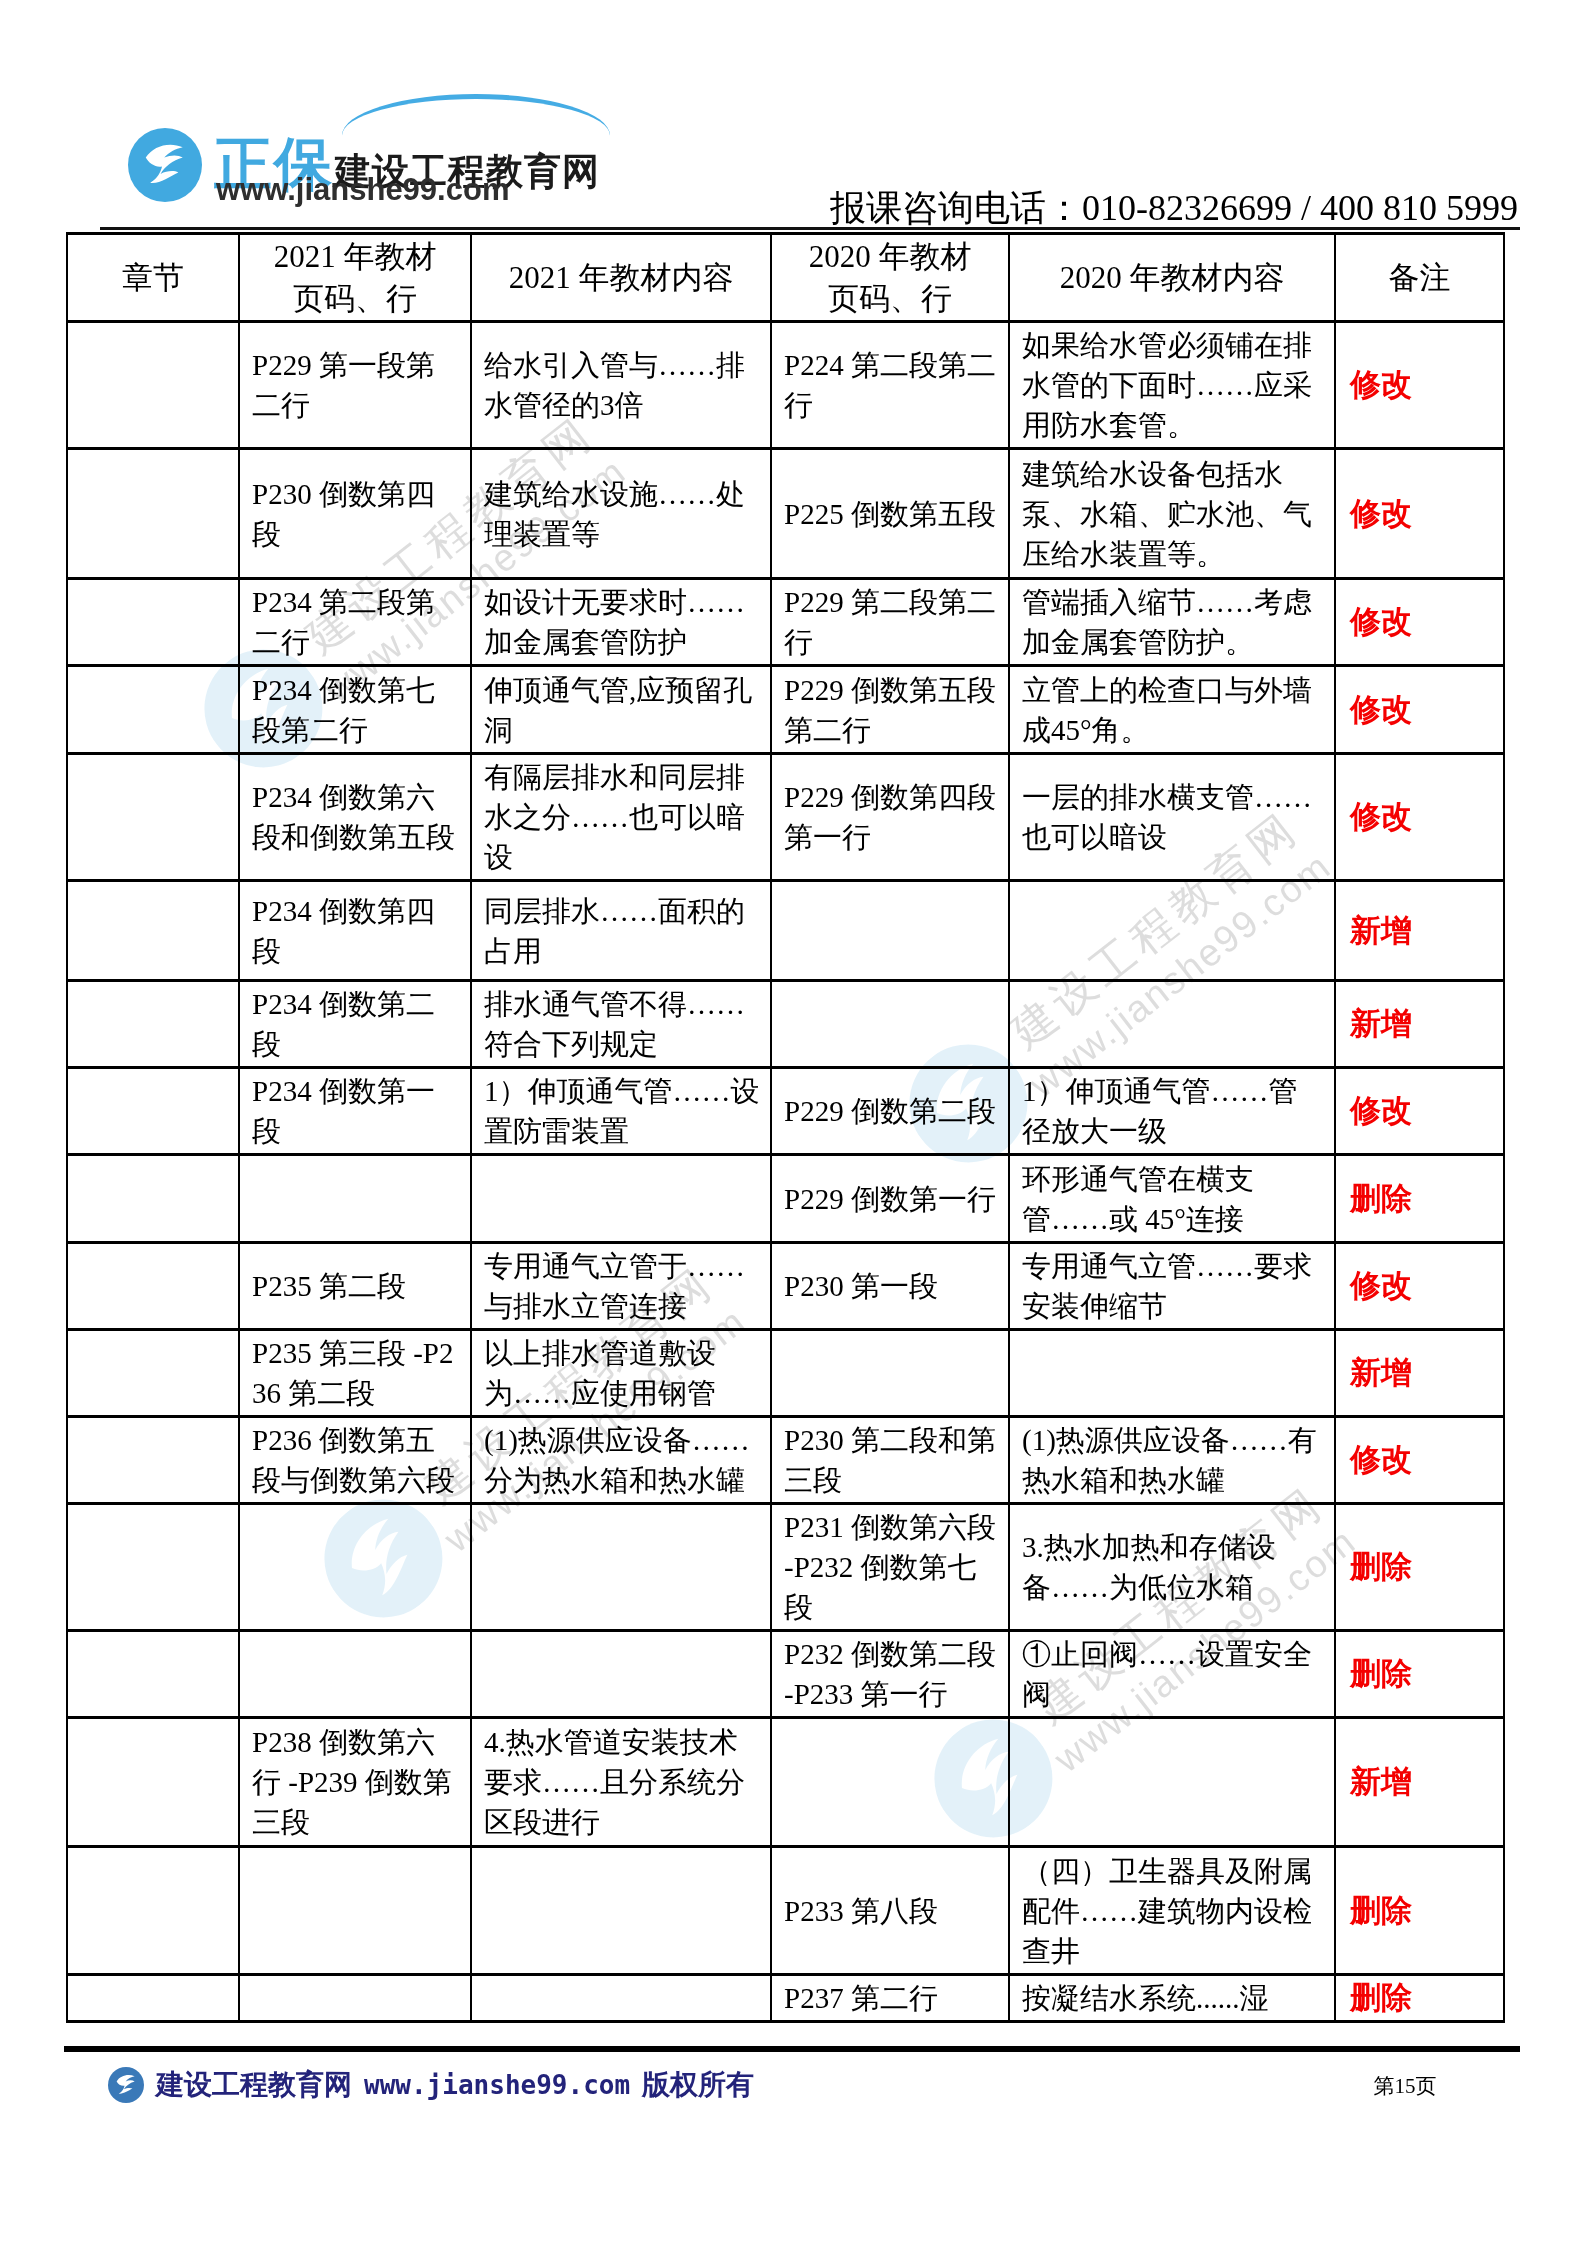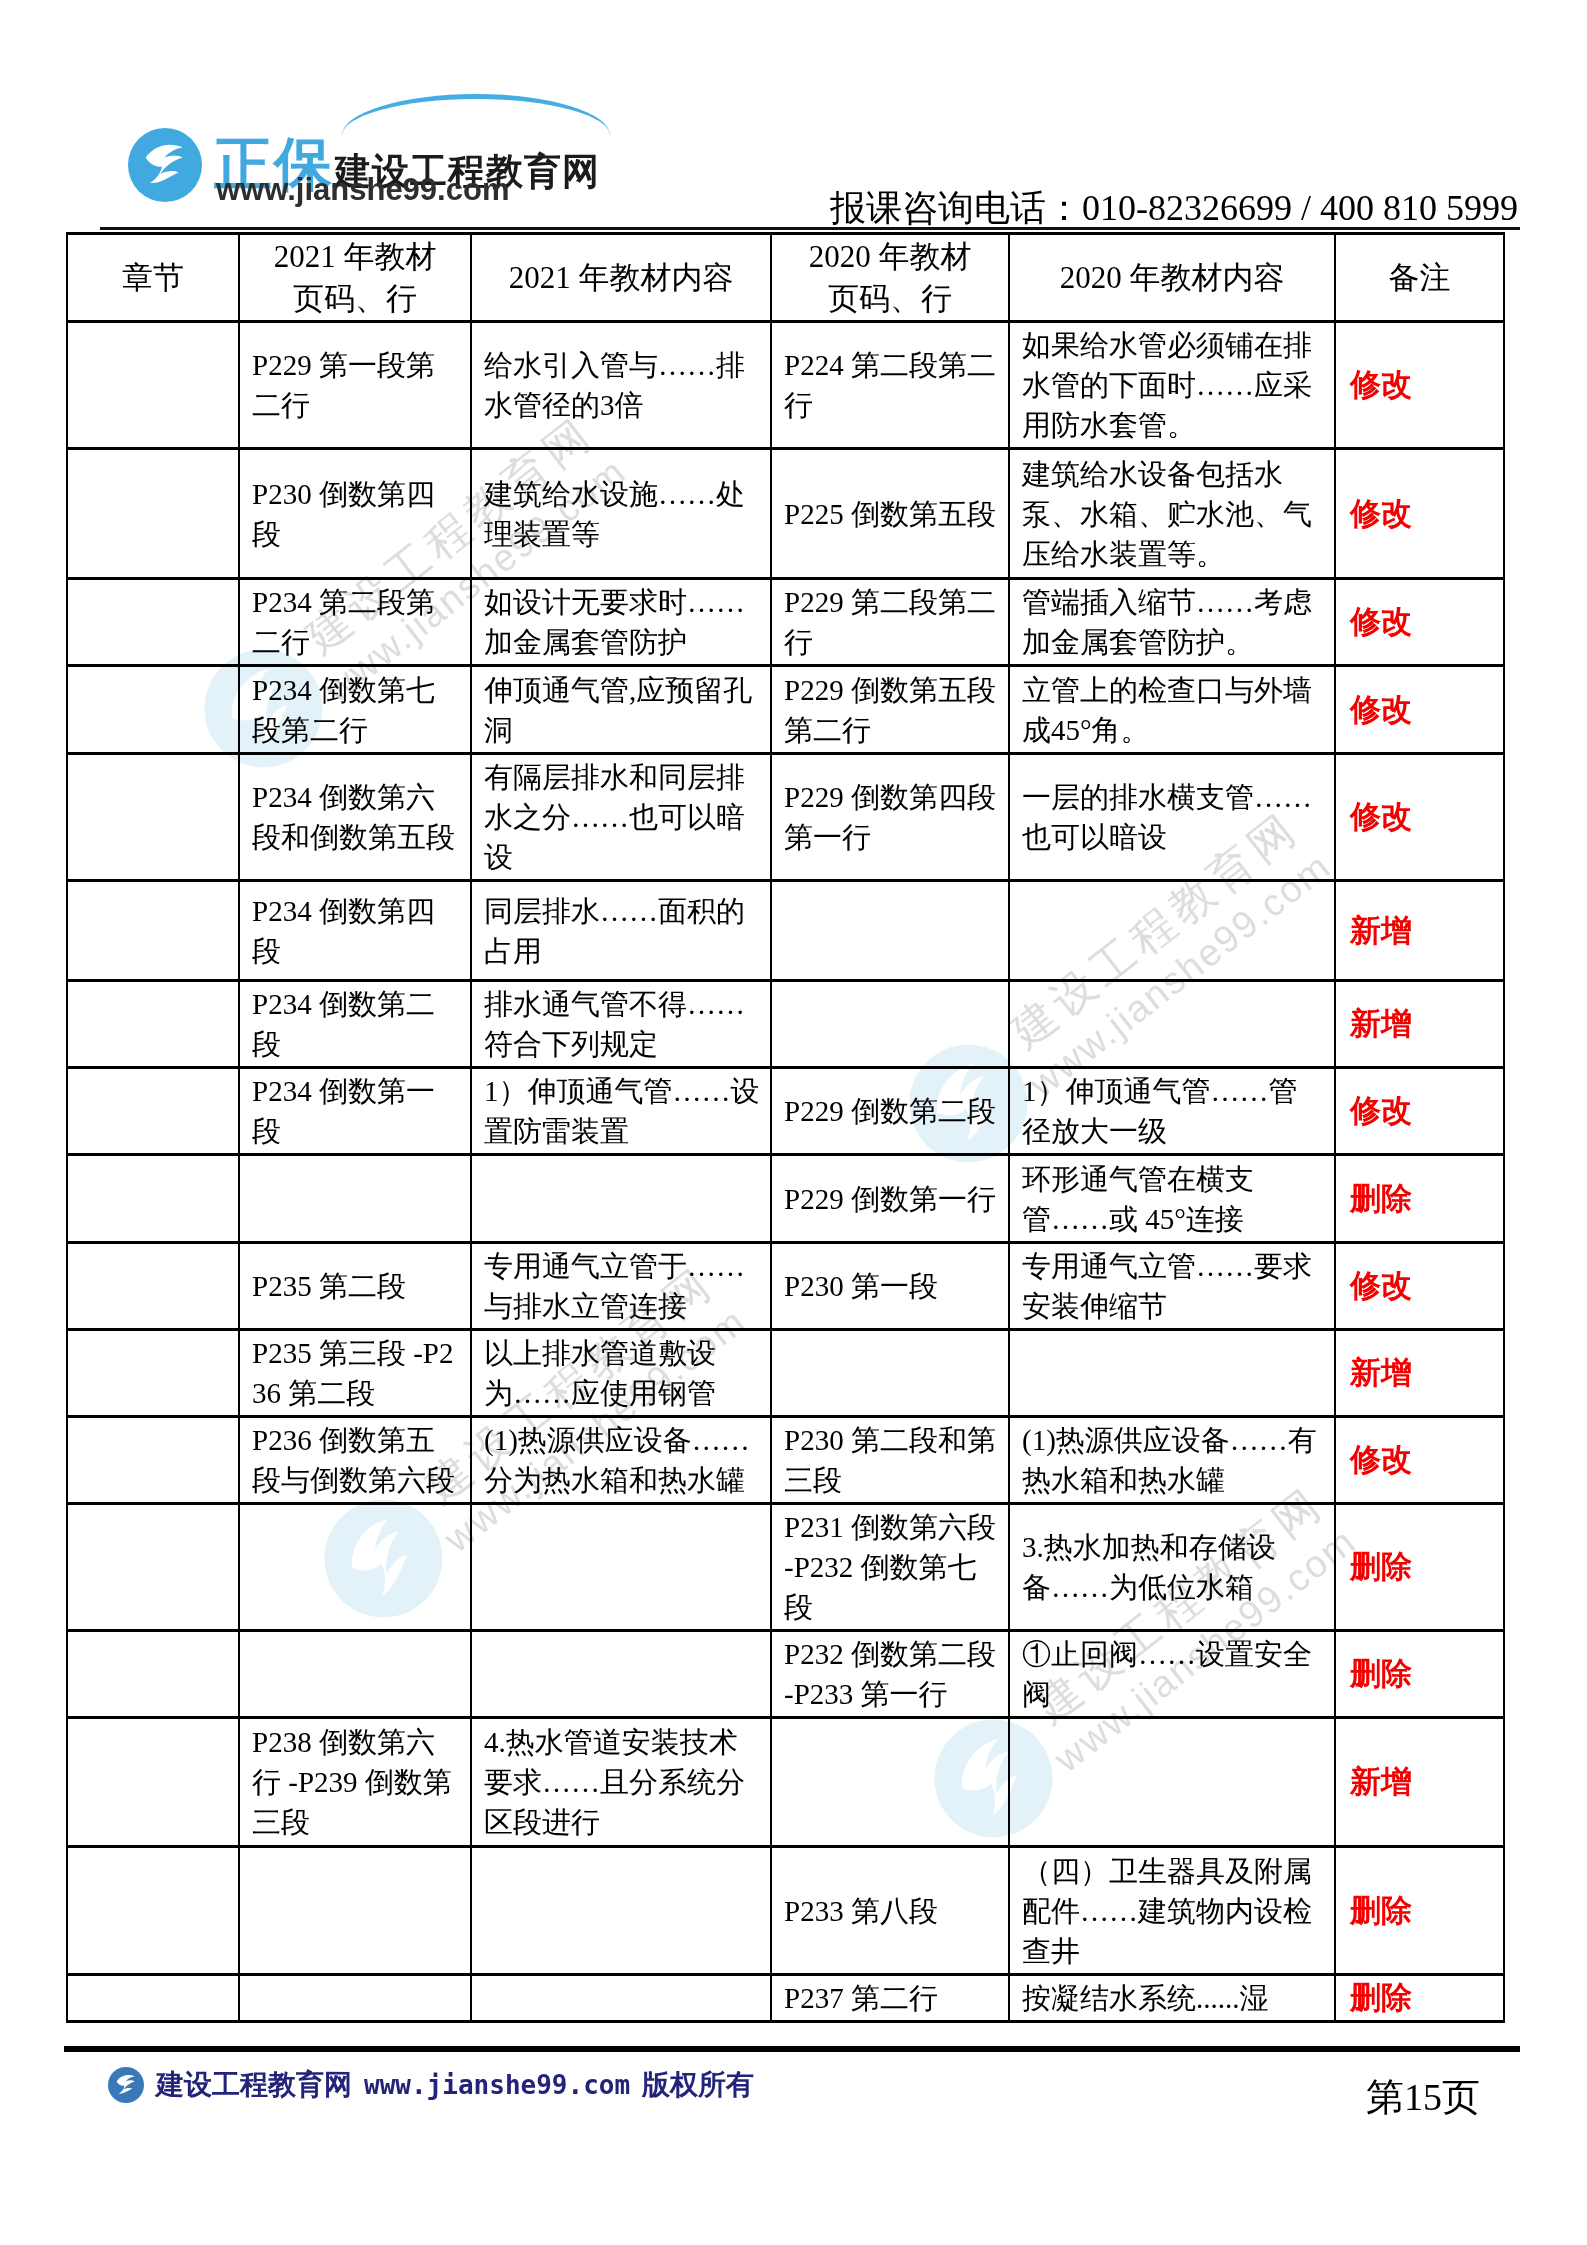--- a/index.html
+++ b/index.html
@@ -46,21 +46,21 @@
   tr.r17{height:43px;padding-left:38px;}
 
   
   .frule{position:absolute;left:64px;top:2046px;width:1456px;border-top:6px solid #000;}
   .footer{position:absolute;left:108px;top:2066px;display:flex;align-items:center;gap:12px;
           color:#23237a;}
   .footer-logo{width:36px;height:36px;}
   .f-site{font-size:28px;font-weight:bold;font-family:"Liberation Sans","DejaVu Sans",sans-serif;}
   .f-url{font-size:26px;font-weight:bold;font-family:"DejaVu Sans Mono","Liberation Mono",monospace;}
   .f-rights{font-size:28px;font-weight:bold;font-family:"Liberation Sans","DejaVu Sans",sans-serif;}
-  .pageno{position:absolute;left:1330px;top:2072px;width:150px;text-align:right;font-size:38px;color:#000;}
+  .pageno{position:absolute;left:1330px;top:2072px;width:150px;text-align:center;font-size:21px;color:#000;}
 </style>
 </head>
 <body>
 
 <div class="page">
 
   <svg width="0" height="0" style="position:absolute">
     <defs>
       <g id="zlogo">
         <circle cx="50" cy="50" r="50" class="lg-circle"></circle>

